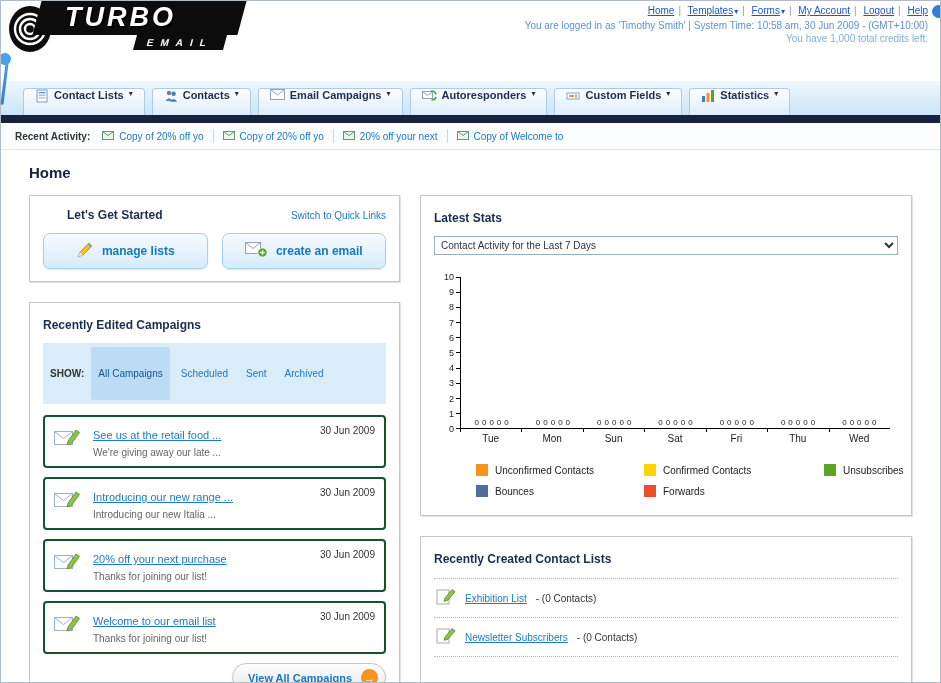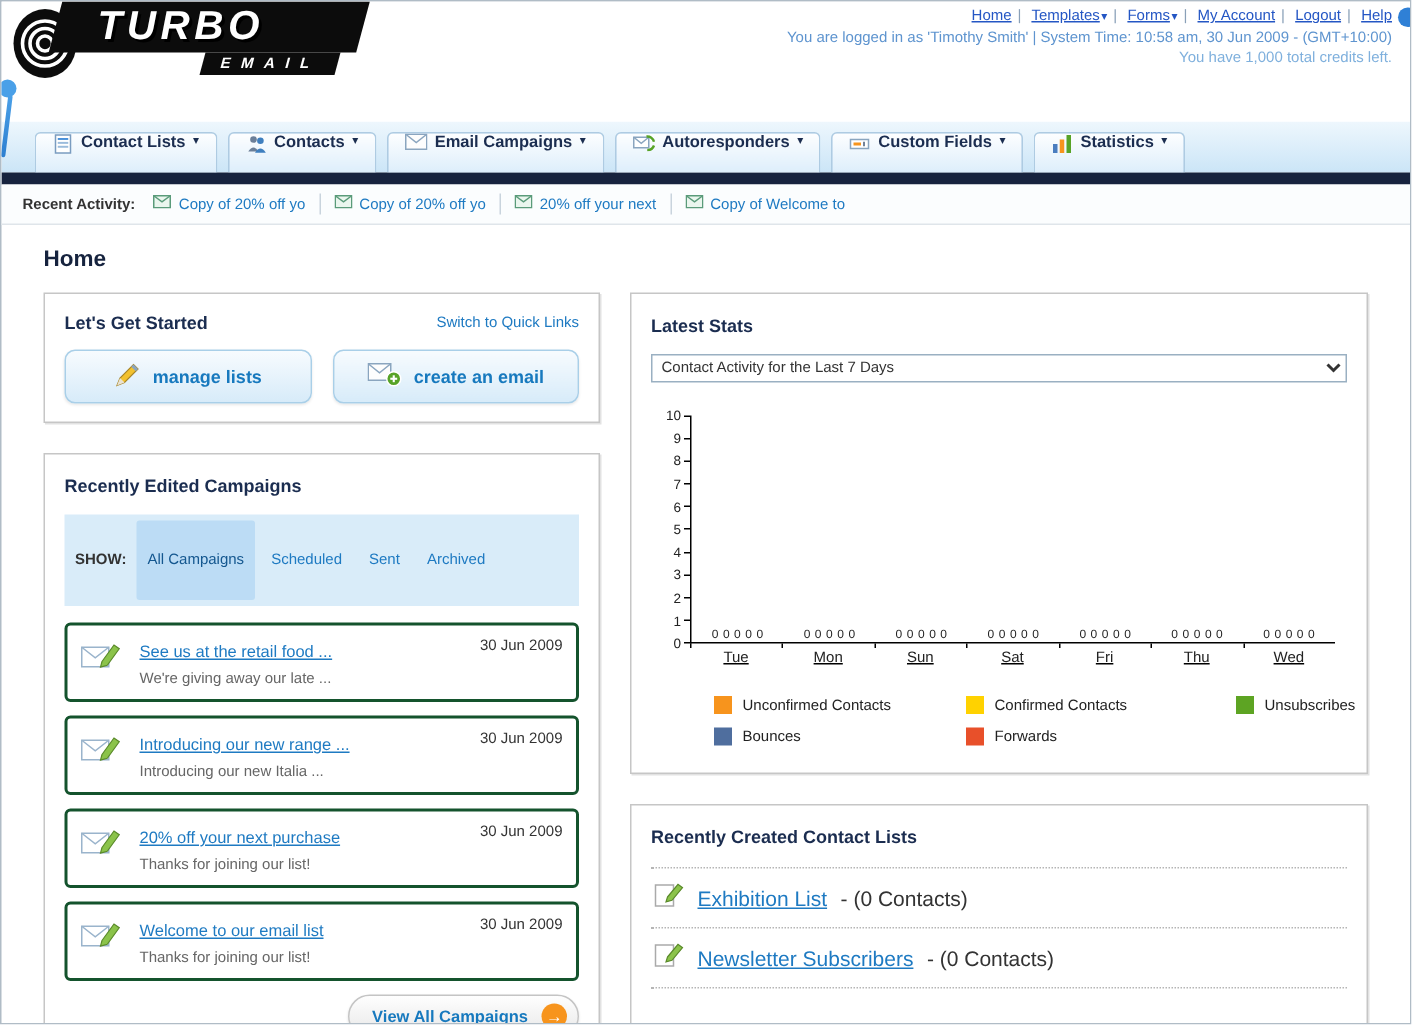--- a/index.html
+++ b/index.html
@@ -49,21 +49,21 @@
   
   .content { padding:10px 28px 0; }
   .page-title { font-size:15px; font-weight:bold; color:#16233e; margin:4px 0 14px; }
   .columns { display:flex; gap:20px; align-items:flex-start; }
   .col-left { width:372px; }
   .col-right { width:492px; }
   .panel { background:#fff; border:1px solid #c6c6c6; box-shadow:1px 1px 0 #e2e2e2; padding:12px 13px; margin-bottom:20px; }
   .panel-title { font-size:12px; font-weight:bold; color:#1b2d50; }
 
   
-  .gs-header { display:flex; justify-content:space-between; align-items:center; margin-bottom:11px; }
+  .gs-header { display:flex; justify-content:space-between; align-items:center; margin-bottom:11px;margin-left:24px; }
   .gs-link { font-size:10px; color:#1e7ac2; text-decoration:none; cursor:pointer; }
   .gs-buttons { display:flex; gap:14px; }
   .gs-btn { flex:1; display:flex; align-items:center; justify-content:center; gap:8px; height:36px;
             background:linear-gradient(#f7fbfe,#d7ebf9); border:1px solid #a9cfe8; border-radius:7px;
             box-shadow:0 1px 2px rgba(0,0,0,.1); font-size:12px; font-weight:bold; color:#1779be; cursor:pointer; }
 
   
   .filter-bar { display:flex; align-items:center; gap:4px; background:#d9ecf9; padding:4px 7px; margin:10px 0 11px; font-size:10px; }
   .filter-label { font-weight:bold; color:#333; margin-right:3px; }
   .filter-item { color:#1e7ac2; padding:21px 7px; cursor:pointer; }
@@ -88,31 +88,31 @@
   .chart-plot-row { display:flex; margin-right:8px; }
   .chart-ylabels { width:26px; display:flex; flex-direction:column; justify-content:space-between;
                    align-items:flex-end; height:152px; font-size:9px; color:#222; }
   .chart-ytick { display:flex; align-items:center; gap:2px; height:0; line-height:0; }
   .chart-ytick i { display:inline-block; width:4px; height:1px; background:#000; }
   .chart-plot { flex:1; height:152px; border-left:1px solid #000; border-bottom:1px solid #000; }
   .chart-groups { display:flex; height:100%; align-items:flex-end; }
   .chart-group { flex:1; display:flex; justify-content:center; gap:3px; font-size:8px; color:#222; padding-bottom:1px; }
   .chart-xrow { display:flex; margin-right:8px; }
   .chart-y-spacer { width:26px; }
-  .chart-xlabels { flex:1; display:flex;text-decoration:underline; }
+  .chart-xlabels { flex:1; display:flex; }
   .chart-xlabel { flex:1; text-align:center; font-size:10px; color:#222; padding-top:4px; position:relative; }
   .chart-xlabel::before { content:""; position:absolute; top:0; left:0; width:1px; height:3px; background:#000; }
   .legend { margin:20px 0 6px 42px; display:grid; grid-template-columns:168px 180px auto; row-gap:9px;
             font-size:10px; color:#222; }
   .legend-item { display:flex; align-items:center; gap:7px; }
   .legend-swatch { width:12px; height:12px; display:inline-block; }
 
   
   .cl-list { margin-top:11px; border-top:1px dotted #b5b5b5; }
-  .cl-item { display:flex; align-items:center; gap:9px; padding:9px 2px; border-bottom:1px dotted #b5b5b5; font-size:14px; }
+  .cl-item { display:flex; align-items:center; gap:9px; padding:9px 2px; border-bottom:1px dotted #b5b5b5; font-size:10px; }
   .cl-item a { color:#1e7ac2; text-decoration:underline; cursor:pointer; }
   .cl-suffix { color:#333; }
   .cl-btn-row { display:flex; justify-content:flex-end; margin-top:26px; }
 </style>
 </head>
 <body>
 
 <div class="page">
   <span class="marker-left"></span>
   <span class="marker-right"></span>

